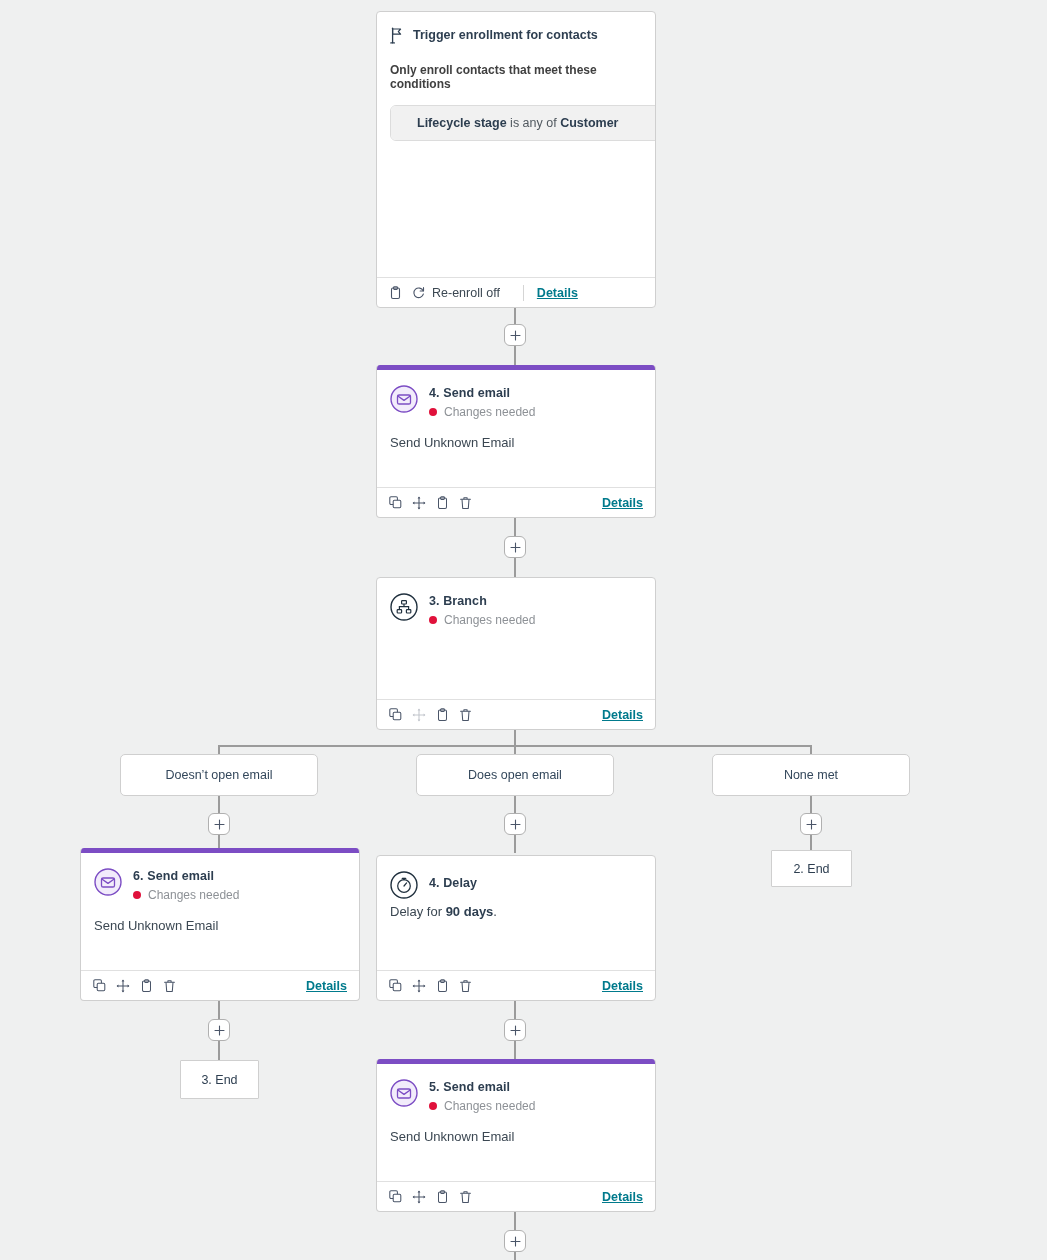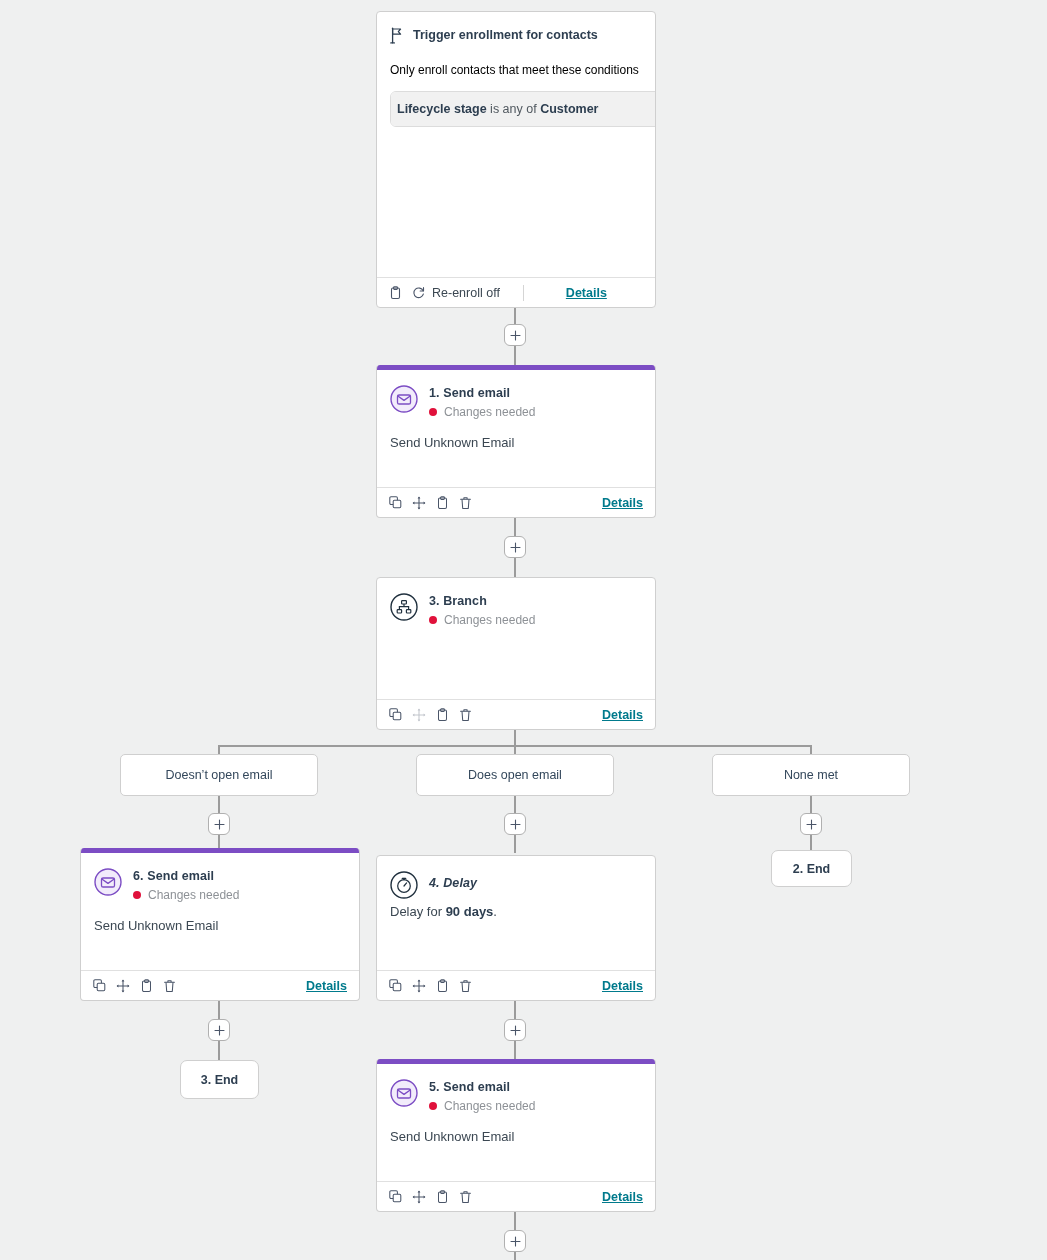--- a/index.html
+++ b/index.html
@@ -45,21 +45,20 @@
     width: 100%;
   }
   .card-body { padding: 14px 13px 0 13px; }
   .card-foot {
     position: absolute;
     left: 0; right: 0; bottom: 0;
     height: 30px;
     border-top: 1px solid #e0e0e0;
     display: flex; align-items: center;
     padding: 0 12px;
-    gap: 29px;
   }
   .foot-icons { display: flex; align-items: center; gap: 10px; }
   .foot-icons .ico { cursor: pointer; line-height: 0; }
   .foot-icons .ico.disabled { opacity: .33; cursor: default; }
   .details-link {
     margin-left: auto;
     color: #007a8c;
     font-size: 12.5px;
     font-weight: bold;
     text-decoration: underline;
@@ -74,33 +73,33 @@
   .node-status { display: flex; align-items: center; gap: 7px; margin-top: 5px; }
   .dot { width: 8px; height: 8px; border-radius: 50%; background: #e0113b; flex: 0 0 auto; }
   .status-text { font-size: 12px; color: #8d9196; }
 
   .card-desc { font-size: 13px; color: #3b4752; margin-top: 15px; line-height: 1.45; }
   .card-desc b { font-weight: bold; color: #2d3e50; }
 
   
   .trigger-head { display: flex; align-items: center; gap: 9px; }
   .trigger-title { font-size: 12.5px; font-weight: bold; color: #2d3e50; }
-  .trigger-sub { font-size: 12px; font-weight: normal; color: #000000; margin-top: 19px; }
+  .trigger-sub { font-size: 12px; font-weight: bold; color: #404040; margin-top: 19px; }
   .group-box {
     margin-top: 14px;
     border: 1px solid #dcdcdc;
     border-radius: 6px;
     width: 318px;
     background: #fff;
     overflow: hidden;
   }
   .group-title { font-size: 14px; font-weight: bold; color: #2d3e50; padding: 12px 14px 11px 14px; }
   .group-filter {
     background: #f1f1f1;
-    padding: 10px 6px;
+    padding: 10px 26px;
     font-size: 12.5px;
     color: #50585f;
   }
   .group-filter b { color: #2d3e50; font-weight: bold; }
   .reenroll {
     display: flex; align-items: center; gap: 7px;
     margin-left: auto;
     font-size: 12.5px; color: #3b4752;
   }
   .foot-divider { width: 1px; height: 16px; background: #d5d5d5; margin: 0 13px; }
@@ -116,23 +115,23 @@
     color: #33475b;
     z-index: 3;
     cursor: pointer;
   }
 
   
   .end-node {
     position: absolute;
     background: #ffffff;
     border: 1px solid #cfcfcf;
-    border-radius: 7px;
+    border-radius: 1px;
     display: flex; align-items: center; justify-content: center;
-    font-size: 12.5px; font-weight: bold;
+    font-size: 12.5px; font-weight: normal;
     color: #2d3e50;
     z-index: 3;
   }
 </style>
 </head>
 <body>
 
 <div id="canvas">
 
   <div class="vline" style="left:514px; top:308px;  height:28px;"></div>
@@ -212,21 +211,21 @@
     <div class="card-body">
       <div class="card-head">
         <span class="node-icon">
           <svg width="28" height="28" viewBox="0 0 28 28">
             <circle cx="14" cy="14" r="13" fill="#f2ecfb" stroke="#7c4dc4" stroke-width="1.4"></circle>
             <rect x="7.5" y="10" width="13" height="9" rx="1.6" fill="none" stroke="#7c4dc4" stroke-width="1.3"></rect>
             <path d="M7.8 11 L14 15.4 L20.2 11" fill="none" stroke="#7c4dc4" stroke-width="1.3" stroke-linecap="round" stroke-linejoin="round"></path>
           </svg>
         </span>
         <div class="head-text">
-          <div class="node-title">1. Send email</div>
+          <div class="node-title">4. Send email</div>
           <div class="node-status">
             <span class="dot"></span>
             <span class="status-text">Changes needed</span>
           </div>
         </div>
       </div>
       <div class="card-desc">Send Unknown Email</div>
     </div>
     <div class="card-foot">
       <div class="foot-icons">
@@ -404,21 +403,21 @@
         <span class="node-icon">
           <svg width="28" height="28" viewBox="0 0 28 28">
             <circle cx="14" cy="14" r="13" fill="#ffffff" stroke="#21313f" stroke-width="1.4"></circle>
             <circle cx="14" cy="15" r="6.3" fill="none" stroke="#21313f" stroke-width="1.25"></circle>
             <path d="M14 15 L16.6 11.9" stroke="#21313f" stroke-width="1.2" stroke-linecap="round"></path>
             <path d="M12.3 7.4h3.4" stroke="#21313f" stroke-width="1.3" stroke-linecap="round"></path>
             <path d="M14 7.5v1.3" stroke="#21313f" stroke-width="1.3" stroke-linecap="round"></path>
           </svg>
         </span>
         <div class="head-text">
-          <div class="node-title" style="padding-top:4px;font-style:italic;">4. Delay</div>
+          <div class="node-title" style="padding-top:4px;">4. Delay</div>
         </div>
       </div>
       <div class="card-desc" style="margin-top:4px;"><span>Delay for </span><b>90 days</b><span>.</span></div>
     </div>
     <div class="card-foot">
       <div class="foot-icons">
         <span class="ico">
           <svg width="13" height="13" viewBox="0 0 13 13">
             <rect x="0.8" y="0.8" width="7.6" height="7.6" rx="1.2" fill="none" stroke="#4a5568" stroke-width="1.05"></rect>
             <rect x="4.2" y="4.2" width="7.6" height="7.6" rx="1.2" fill="#fff" stroke="#4a5568" stroke-width="1.05"></rect>

